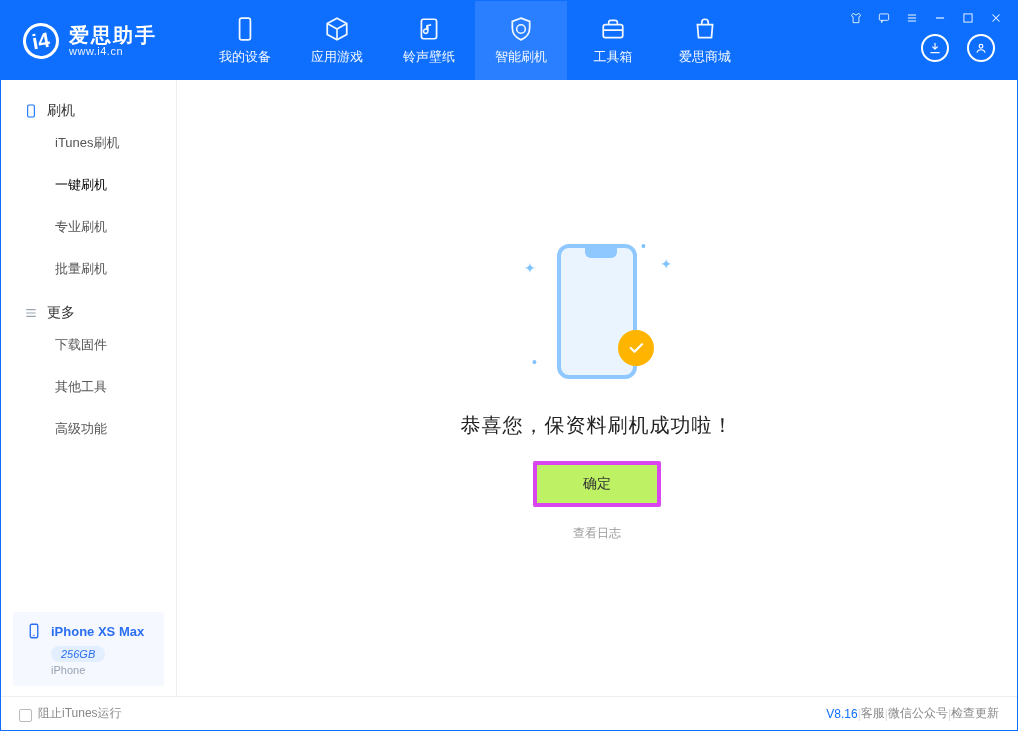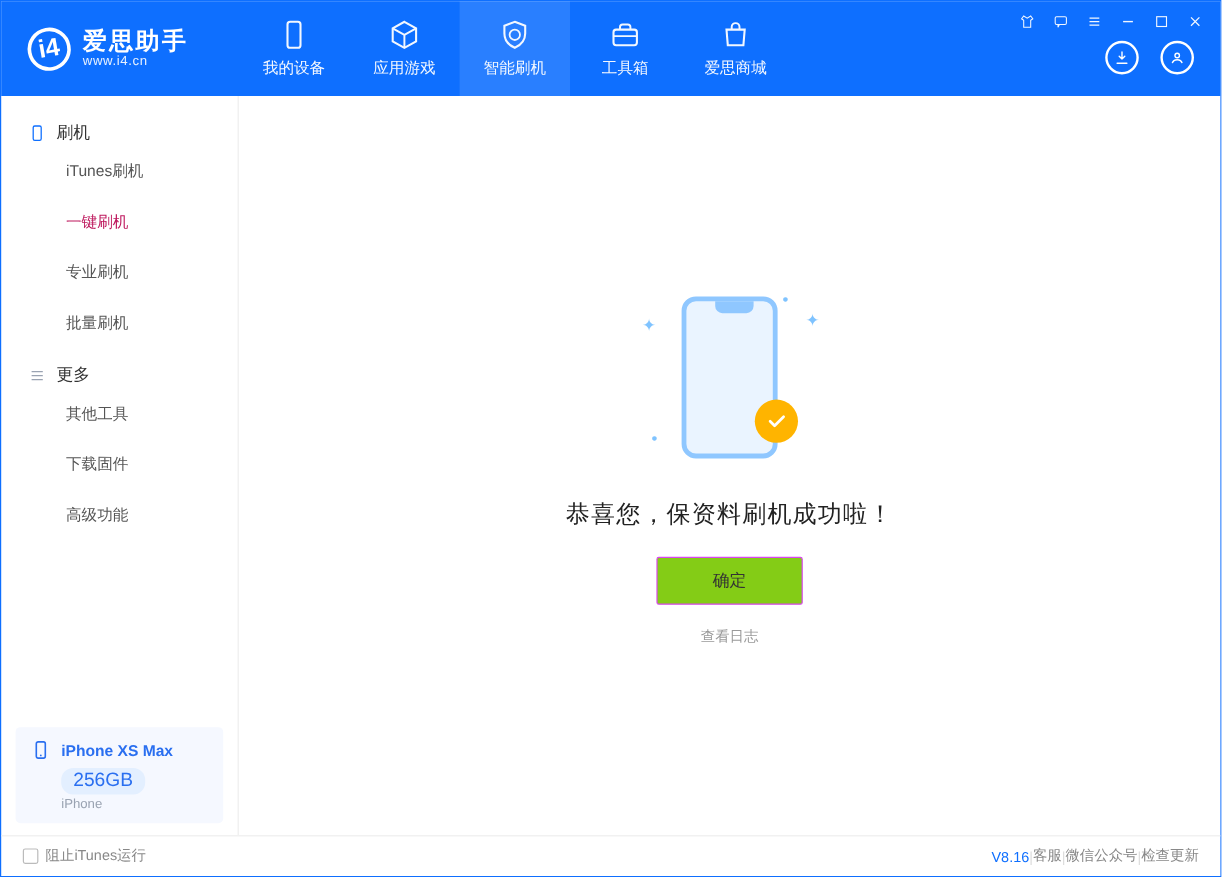--- a/index.html
+++ b/index.html
@@ -17,45 +17,45 @@
 .nav-item.active { background: rgba(255,255,255,.12); }
 .nav-item svg { width: 26px; height: 26px; }
 .nav-item span { font-size: 13px; }
 .win-controls { position: absolute; top: 10px; right: 14px; display: flex; gap: 14px; color: #fff; }
 .win-controls svg { width: 14px; height: 14px; cursor: pointer; opacity: .95; }
 .header-right { position: absolute; right: 22px; bottom: 18px; display: flex; gap: 18px; }
 .header-right .circ { width: 28px; height: 28px; border: 2px solid #fff; border-radius: 50%; display: flex; align-items: center; justify-content: center; cursor: pointer; }
 
 
 .body-row { flex: 1; display: flex; min-height: 0; }
-.sidebar { width: 198px; border-right: 1px solid #eee; display: flex; flex-direction: column; }
+.sidebar { width: 176px; border-right: 1px solid #eee; display: flex; flex-direction: column; }
 .sb-scroll { flex: 1; overflow: auto; padding-top: 8px; }
 .sb-group { padding: 14px 0 2px 22px; display: flex; align-items: center; gap: 8px; color: #333; font-size: 14px; }
 .sb-group svg { width: 16px; height: 16px; }
 .sb-item { padding: 12px 0 12px 54px; font-size: 13px; color: #555; cursor: pointer; }
-.sb-item.active { color: #be185d; }
+.sb-item.active { color: #000000; }
 .sb-panel { margin: 8px 12px; background: #f5f8ff; border-radius: 4px; padding: 10px 12px; display: flex; align-items: center; gap: 10px; font-size: 13px; color: #333; }
 .sb-panel .ic { width: 22px; height: 22px; border-radius: 50%; border: 2px solid #0e6fff; display: flex; align-items: center; justify-content: center; position: relative; }
 .sb-device { margin: 4px 12px 10px; background: #f5f8ff; border-radius: 4px; padding: 10px 12px; }
 .sb-device .row1 { display: flex; align-items: center; gap: 8px; font-size: 13px; font-weight: 700; color: #2a6ff0; }
-.sb-device .badge { display: inline-block; margin: 6px 0 2px 26px; background: #e3efff; color: #2a6ff0; font-size: 16px; padding: 2px 10px; border-radius: 10px; }
+.sb-device .badge { display: inline-block; margin: 6px 0 2px 26px; background: #e3efff; color: #2a6ff0; font-size: 11px; padding: 2px 10px; border-radius: 10px; font-style: italic; }
 .sb-device .sub { margin-left: 26px; font-size: 11px; color: #9aa3b2; }
 .sb-opts { border: 2px solid #ff3a3a; margin: 0 12px 10px; padding: 10px 8px; display: flex; gap: 16px; align-items: center; font-size: 12px; color: #888; }
 .sb-opts label { display: flex; align-items: center; gap: 6px; cursor: pointer; }
 .cb { width: 13px; height: 13px; border: 1px solid #bbb; border-radius: 2px; display: inline-block; }
 
 .main { flex: 1; position: relative; display: flex; flex-direction: column; align-items: center; justify-content: center; gap: 18px; }
 .illus { width: 150px; height: 160px; position: relative; }
 .phone { position: absolute; left: 35px; top: 10px; width: 80px; height: 135px; border: 4px solid #8fc7ff; border-radius: 12px; background: #eaf4ff; }
 .phone:before { content: ""; position: absolute; left: 24px; top: 0; width: 32px; height: 10px; background: #8fc7ff; border-radius: 0 0 6px 6px; }
 .check { position: absolute; right: 18px; bottom: 28px; width: 36px; height: 36px; background: #ffb400; border-radius: 50%; display: flex; align-items: center; justify-content: center; }
 .spark { position: absolute; color: #7fc3ff; font-size: 14px; }
 .s1{left:2px;top:26px}.s2{right:0;top:22px}.s3{left:10px;bottom:24px}.s4{right:26px;top:4px}
 .msg { font-size: 20px; color: #222; letter-spacing: 1px; }
-.btn { margin-top: 4px; border: 1px solid #d946ef; background: #84cc16; padding: 10px 46px; font-size: 14px; color: #333; cursor: pointer; border-radius: 2px; }
+.btn { margin-top: 4px; border: 4px solid #d946ef; background: #bef264; padding: 10px 46px; font-size: 14px; color: #333; cursor: pointer; border-radius: 2px; }
 .loglink { font-size: 12px; color: #999; cursor: pointer; }
 
 
 .footer { height: 34px; border-top: 1px solid #eee; display: flex; align-items: center; padding: 0 18px; font-size: 12px; color: #888; }
 .footer .left { display: flex; align-items: center; gap: 8px; }
 .footer .right { margin-left: auto; display: flex; align-items: center; gap: 0; }
 .footer .right span { cursor: pointer; }
 .sep { color: #ddd; }
 .ver { color: #0e6fff; }
 </style>
@@ -79,20 +79,27 @@
           </svg>
         <span>我的设备</span>
       </div>
       <div class="nav-item">
         <svg viewBox="0 0 24 24">
             <path d="M12 2l9 5v10l-9 5-9-5V7z" fill="none" stroke="#fff" stroke-width="1.6"></path>
             <path d="M3 7l9 5 9-5M12 12v10" stroke="#fff" stroke-width="1.5" fill="none"></path>
           </svg>
         <span>应用游戏</span>
       </div>
+      <div class="nav-item">
+        <svg viewBox="0 0 24 24">
+            <rect x="5" y="3" width="14" height="18" rx="2" fill="none" stroke="#fff" stroke-width="1.6"></rect>
+            <path d="M11 8v6a2 2 0 11-1-1.7V9l4-1" fill="none" stroke="#fff" stroke-width="1.4"></path>
+          </svg>
+        <span>铃声壁纸</span>
+      </div>
       <div class="nav-item active">
         <svg viewBox="0 0 24 24">
             <path d="M12 2l8 3v6c0 5-3.5 9-8 11-4.5-2-8-6-8-11V5z" fill="none" stroke="#fff" stroke-width="1.6"></path>
             <path d="M8 12a4 4 0 118 0 4 4 0 01-8 0" fill="none" stroke="#fff" stroke-width="1.4"></path>
           </svg>
         <span>智能刷机</span>
       </div>
       <div class="nav-item">
         <svg viewBox="0 0 24 24">
             <rect x="3" y="8" width="18" height="12" rx="2" fill="none" stroke="#fff" stroke-width="1.6"></rect>
@@ -159,22 +166,22 @@
         <div class="sb-item active">一键刷机</div>
         <div class="sb-item">专业刷机</div>
         <div class="sb-item">批量刷机</div>
 
         <div class="sb-group">
           <svg viewBox="0 0 24 24">
               <path d="M5 7h14M5 12h14M5 17h14" stroke="#9aa3b2" stroke-width="1.8"></path>
             </svg>
           <span>更多</span>
         </div>
+        <div class="sb-item">下载固件</div>
         <div class="sb-item">其他工具</div>
-        <div class="sb-item">下载固件</div>
         <div class="sb-item">高级功能</div>
       </div>
 
 
       <div class="sb-device">
         <div class="row1">
           <svg width="18" height="18" viewBox="0 0 24 24">
               <rect x="7" y="3" width="10" height="18" rx="2" fill="none" stroke="#2a6ff0" stroke-width="1.8"></rect>
               <circle cx="12" cy="18" r="1" fill="#2a6ff0"></circle>
             </svg>
@@ -200,21 +207,21 @@
         </div>
       </div>
       <div class="msg">恭喜您，保资料刷机成功啦！</div>
       <button class="btn">确定</button>
       <div class="loglink">查看日志</div>
     </div>
   </div>
 
   <div class="footer">
     <div class="left">
-      <label style="display:flex;align-items:center;gap:6px;cursor:pointer">
+      <label style="display:flex;align-items:flex-end;gap:6px;cursor:pointer">
         <span class="cb"></span>
         <span>阻止iTunes运行</span>
       </label>
     </div>
     <div class="right">
       <span class="ver">V8.16</span>
       <span class="sep">|</span>
       <span>客服</span>
       <span class="sep">|</span>
       <span>微信公众号</span>

